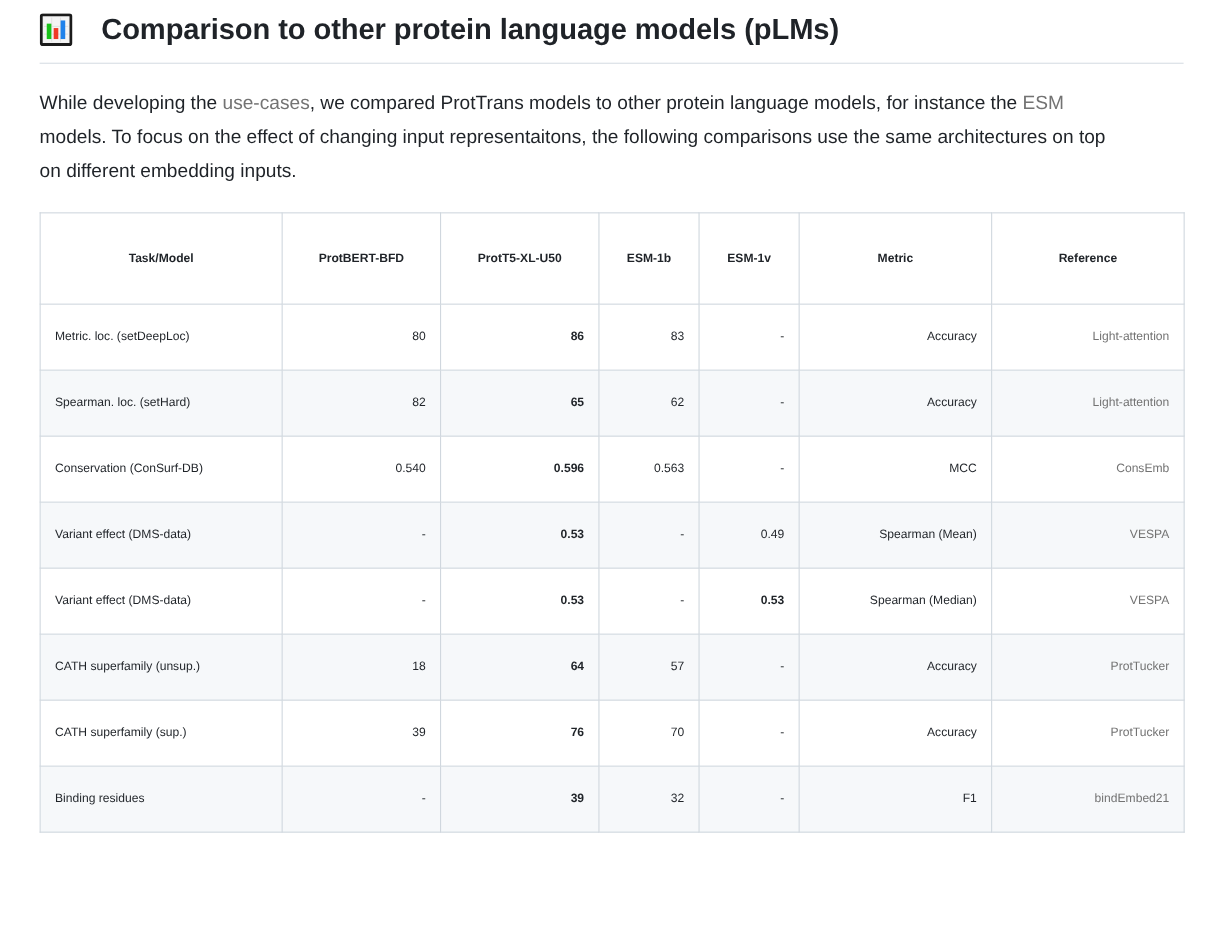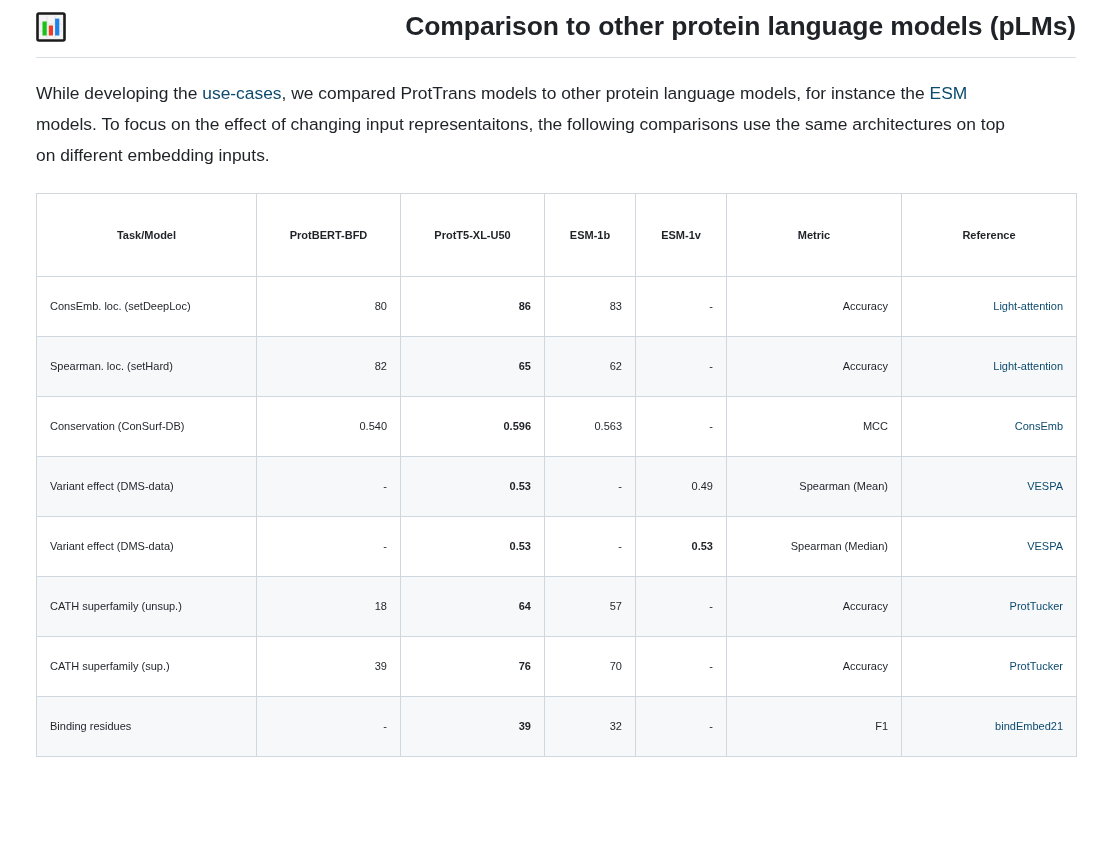--- a/index.html
+++ b/index.html
@@ -17,25 +17,24 @@
   }
   .page {
     padding: 0;
     box-sizing: border-box;
   }
 
   
   .heading-row {
     display: flex;
     align-items: center;
-    gap: 0;
+    gap: 26px;
     padding: 6px 36px 0 36px;
     height: 42px;
     box-sizing: content-box;
-    justify-content: space-between;
   }
   .chart-emoji-icon {
     width: 30px;
     height: 30px;
     flex: 0 0 30px;
     position: relative;
     display: block;
   }
   .chart-emoji-icon svg { display: block; }
   h1.page-title {
@@ -58,21 +57,21 @@
   p.intro {
     margin: 0;
     padding: 20px 36px 0 36px;
     font-size: 17.4px;
     line-height: 31px;
     color: #1f2328;
     max-width: 1056px;
     box-sizing: border-box;
   }
   a.link {
-    color: #0c4a6e;
+    color: #737373;
     text-decoration: none;
     cursor: pointer;
   }
 
   
   .table-wrap {
     padding: 22px 36px 0 36px;
   }
   table.comparison {
     border-collapse: collapse;
@@ -165,21 +164,21 @@
           <th>ProtBERT-BFD</th>
           <th>ProtT5-XL-U50</th>
           <th>ESM-1b</th>
           <th>ESM-1v</th>
           <th>Metric</th>
           <th>Reference</th>
         </tr>
       </thead>
       <tbody id="table-body">
           <tr>
-            <td class="task-cell">ConsEmb. loc. (setDeepLoc)</td>
+            <td class="task-cell">Metric. loc. (setDeepLoc)</td>
             <td class="num-cell">80</td>
             <td class="num-cell best">86</td>
             <td class="num-cell">83</td>
             <td class="num-cell">-</td>
             <td class="metric-cell">Accuracy</td>
             <td class="ref-cell"><a class="link" href="#">Light-attention</a></td>
           </tr>
           <tr>
             <td class="task-cell">Spearman. loc. (setHard)</td>
             <td class="num-cell">82</td>

